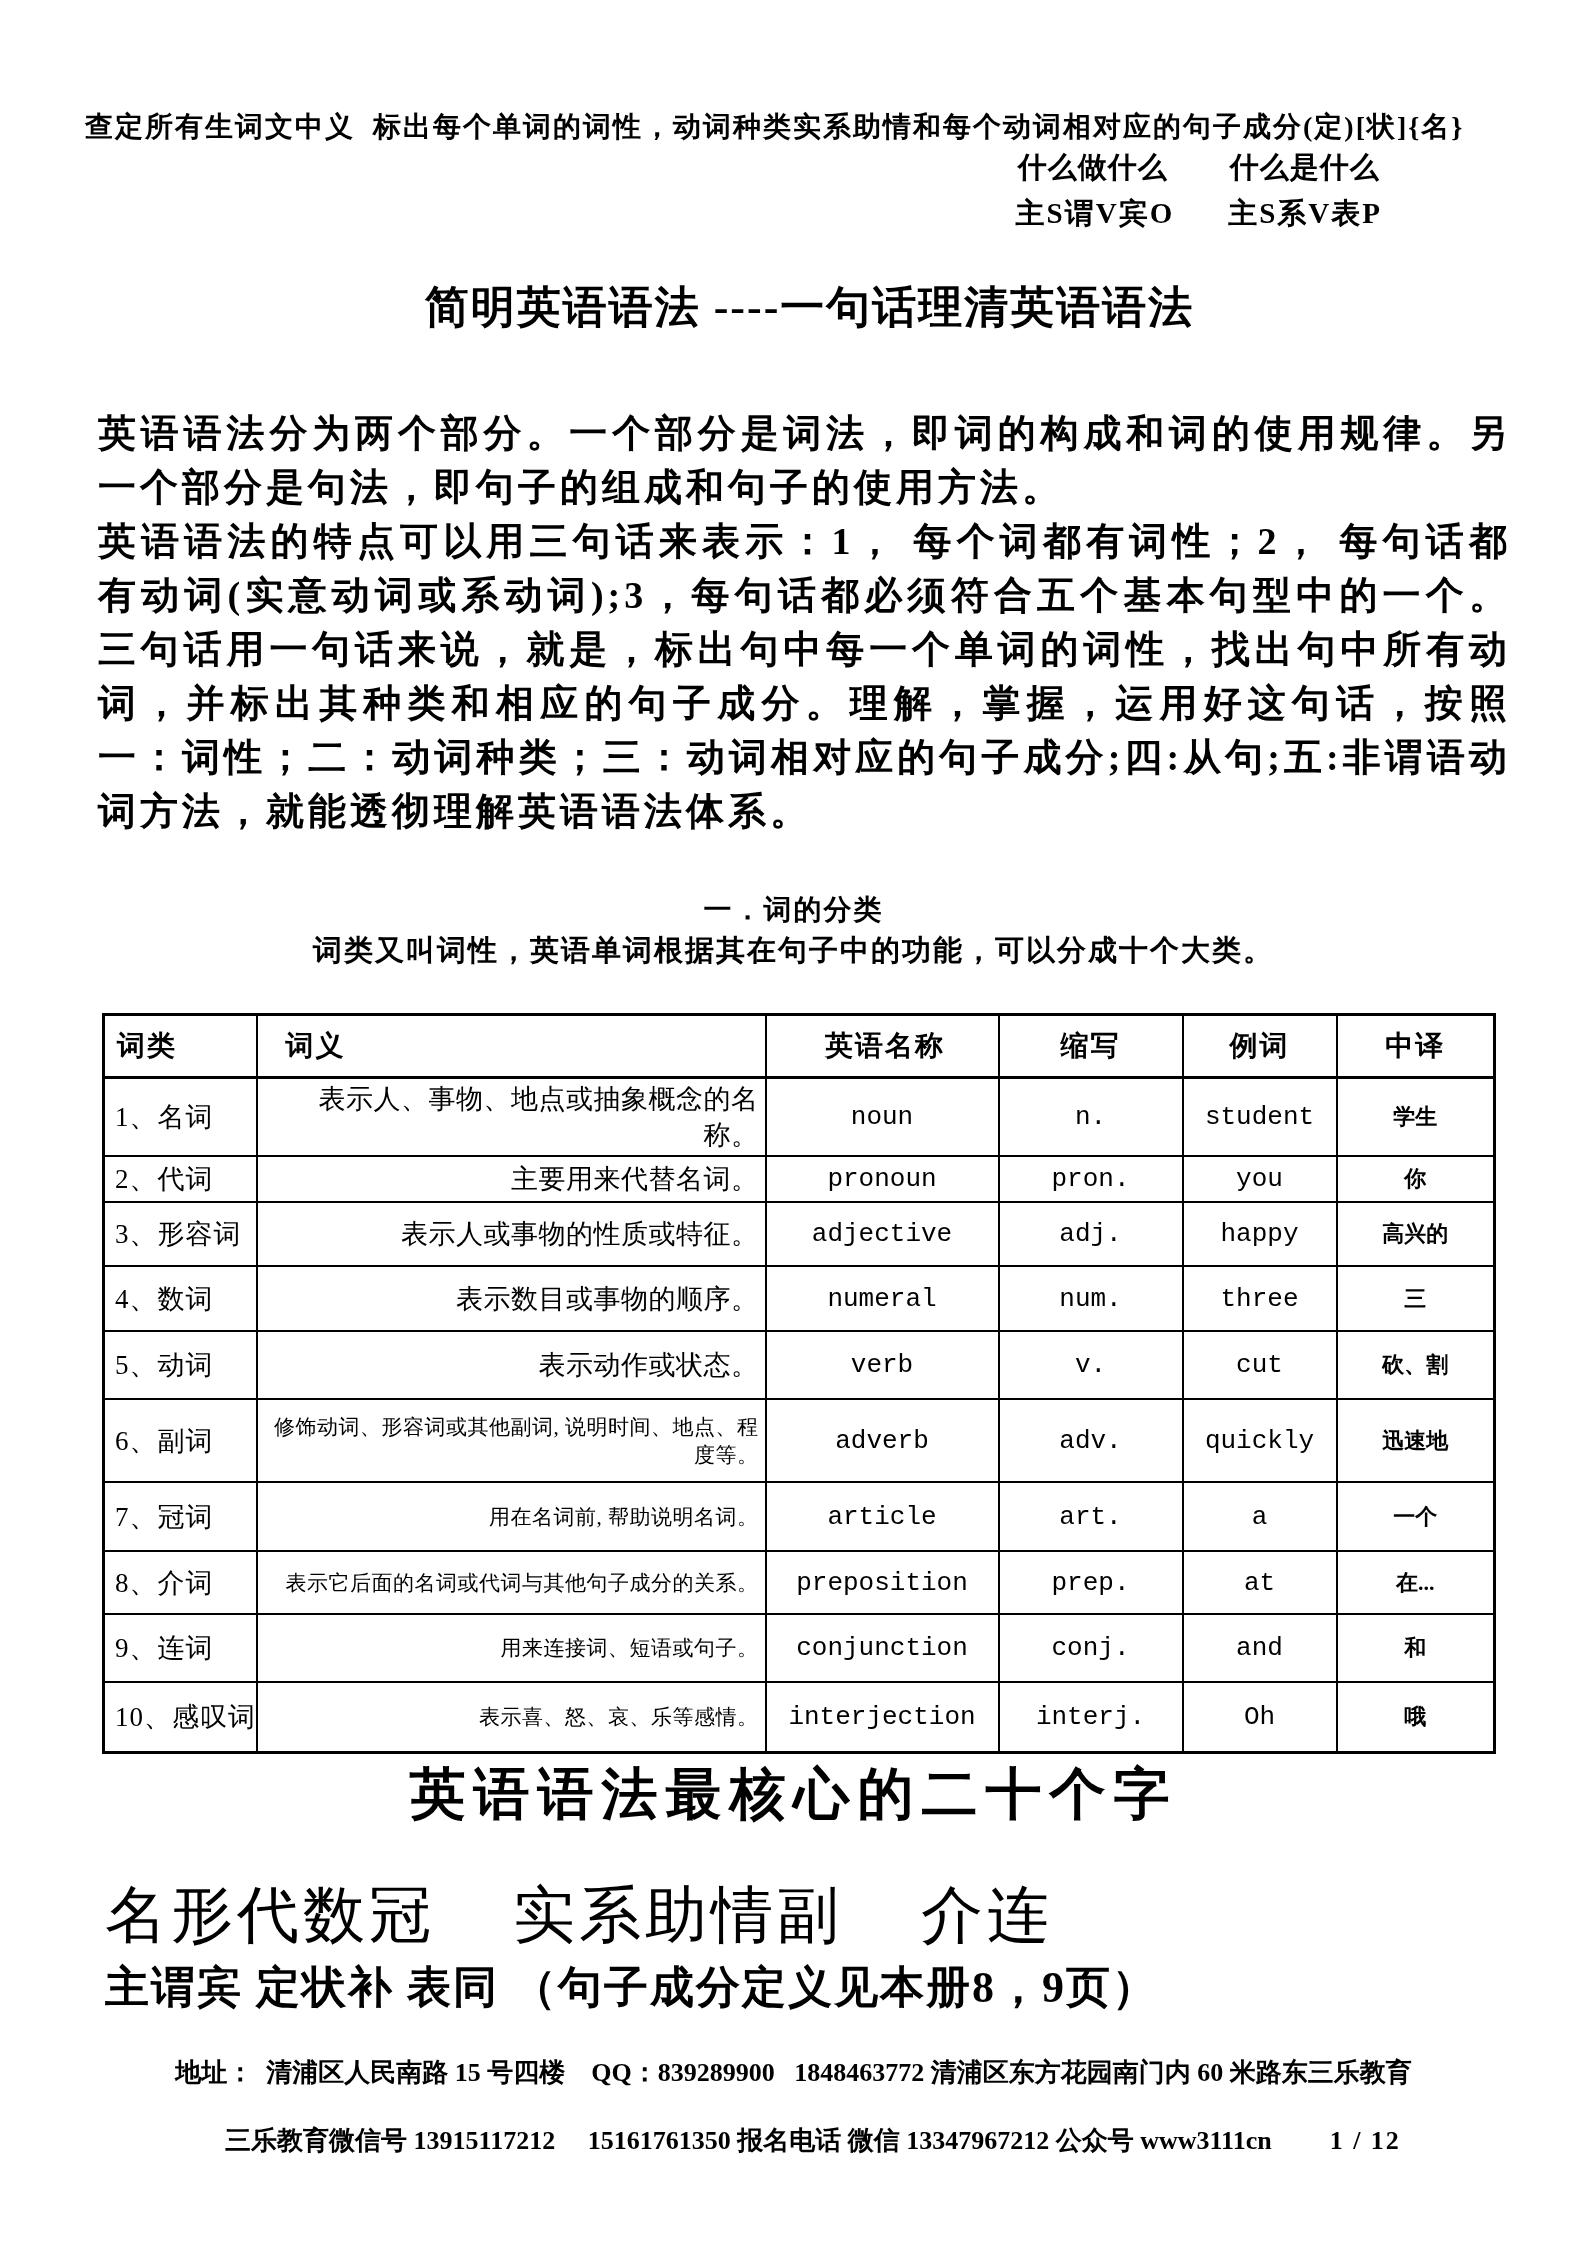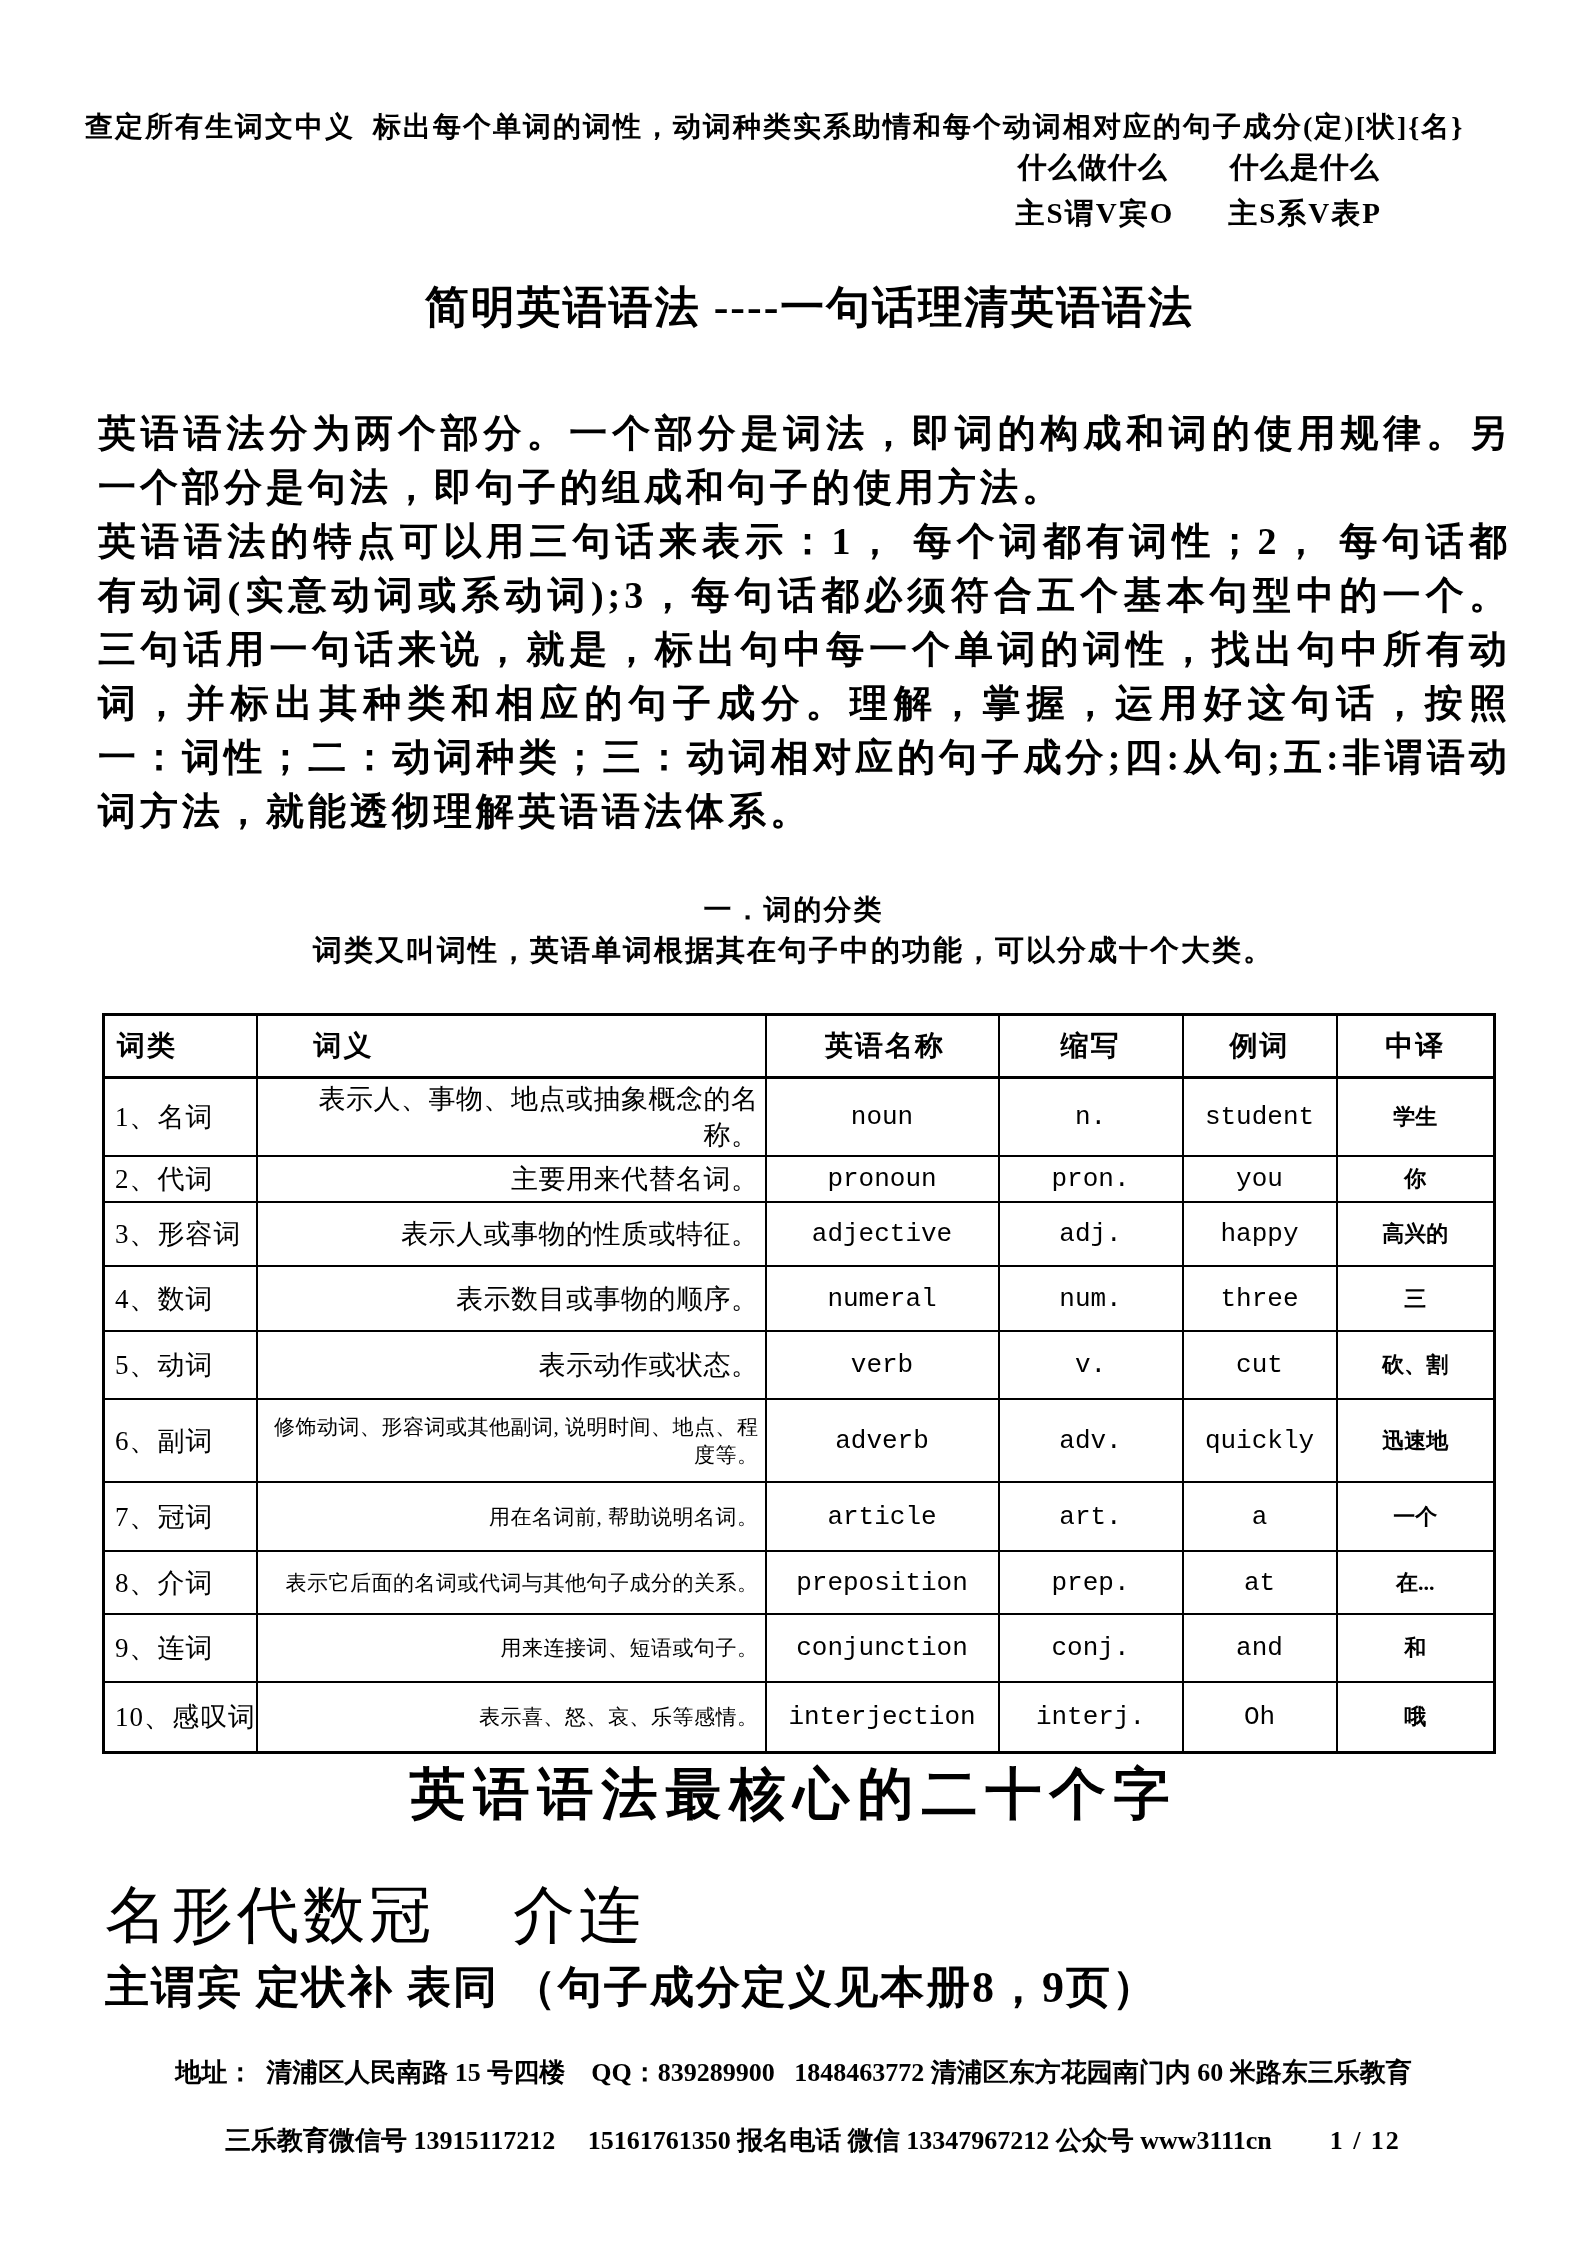--- a/index.html
+++ b/index.html
@@ -62,21 +62,21 @@
     vertical-align:middle;
     overflow:hidden;
     padding:2px 6px;
   }
   .word-table thead tr{height:63px;}
   .word-table thead th{
     font-size:28px;font-weight:600;letter-spacing:2px;
   }
   .word-table thead th:nth-child(1){text-align:left;padding-left:12px;border-bottom-width:3px;}
   .word-table thead th{border-bottom:3px solid #000;}
-  .word-table thead th:nth-child(2){text-align:left;padding-left:56px;}
+  .word-table thead th:nth-child(2){text-align:left;padding-left:28px;}
   .word-table thead th:nth-child(3){text-align:center;padding-left:12px;}
   .word-table thead th:nth-child(4),
   .word-table thead th:nth-child(5),
   .word-table thead th:nth-child(6){text-align:center;}
   .word-table td.cls{font-size:27px;text-align:left;padding-left:10px;letter-spacing:1px;white-space:nowrap;}
   .word-table td.meaning{font-size:27px;text-align:right;padding-left:8px;letter-spacing:0.5px;}
   .word-table td.meaning.small{font-size:21px;letter-spacing:0.5px;}
   .word-table td.en,.word-table td.abbr,.word-table td.ex{
     font-family:"Liberation Mono","DejaVu Sans Mono",monospace;
     font-size:26px;text-align:center;
@@ -248,20 +248,21 @@
           <td class="abbr">interj.</td>
           <td class="ex">Oh</td>
           <td class="cn">哦</td>
         </tr>
       </tbody>
   </table>
 
   <div class="core-heading">英语语法最核心的二十个字</div>
   <div class="core-line1">
     <span>名形代数冠</span>
+    <span>实系助情副</span>
     <span>介连</span>
   </div>
   <div class="core-line2">主谓宾 定状补 表同 （句子成分定义见本册8，9页）</div>
 
   <div class="page-footer">
     <div class="footer-line1">地址：  清浦区人民南路 15 号四楼    QQ：839289900   1848463772 清浦区东方花园南门内 60 米路东三乐教育</div>
     <div class="footer-line2">
       <span>三乐教育微信号 13915117212     15161761350 报名电话 微信 13347967212 公众号 www3111cn</span><span class="page-num">1 / 12</span>
     </div>
   </div>

